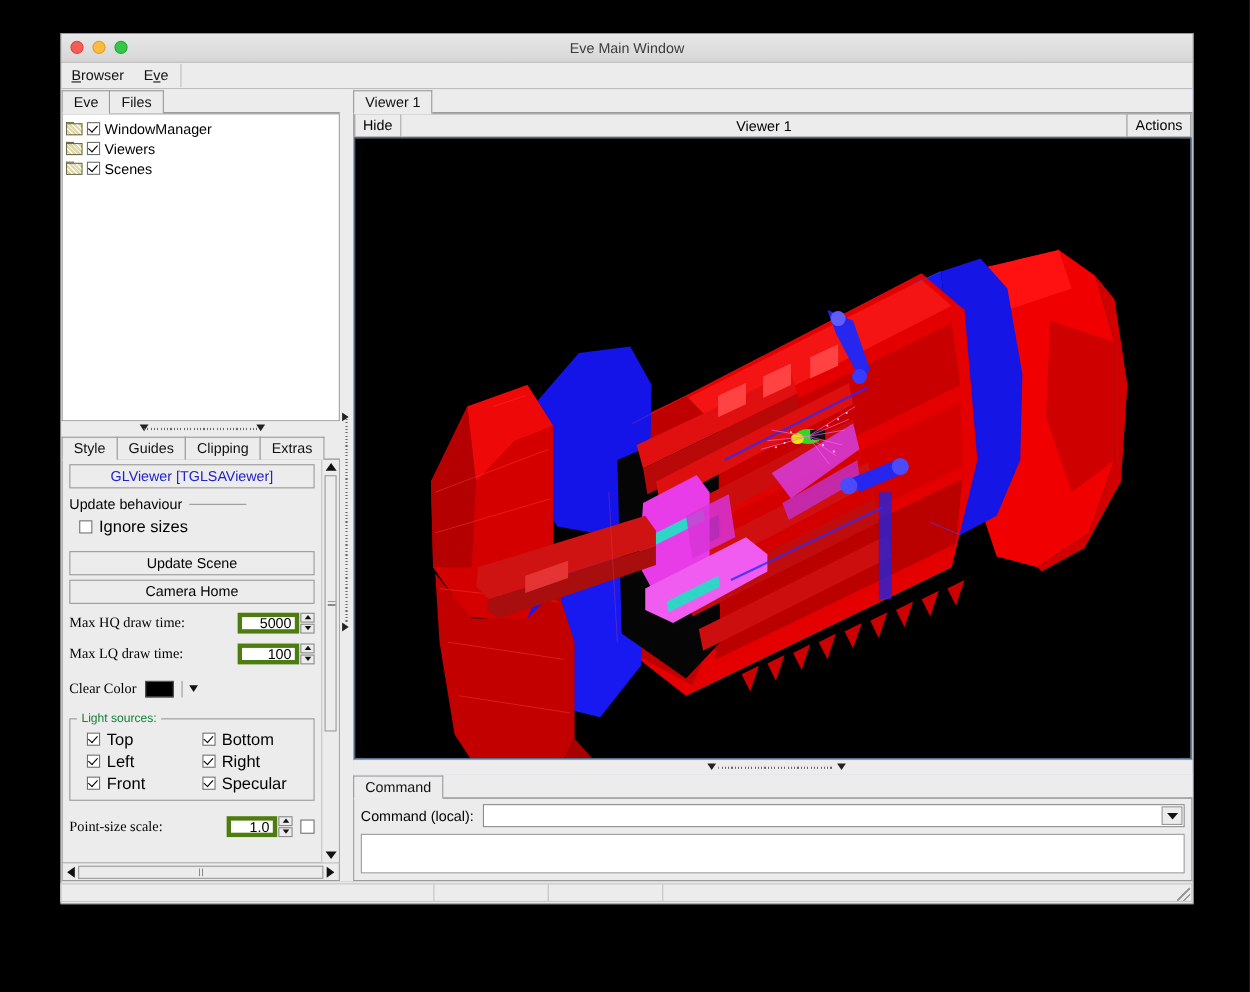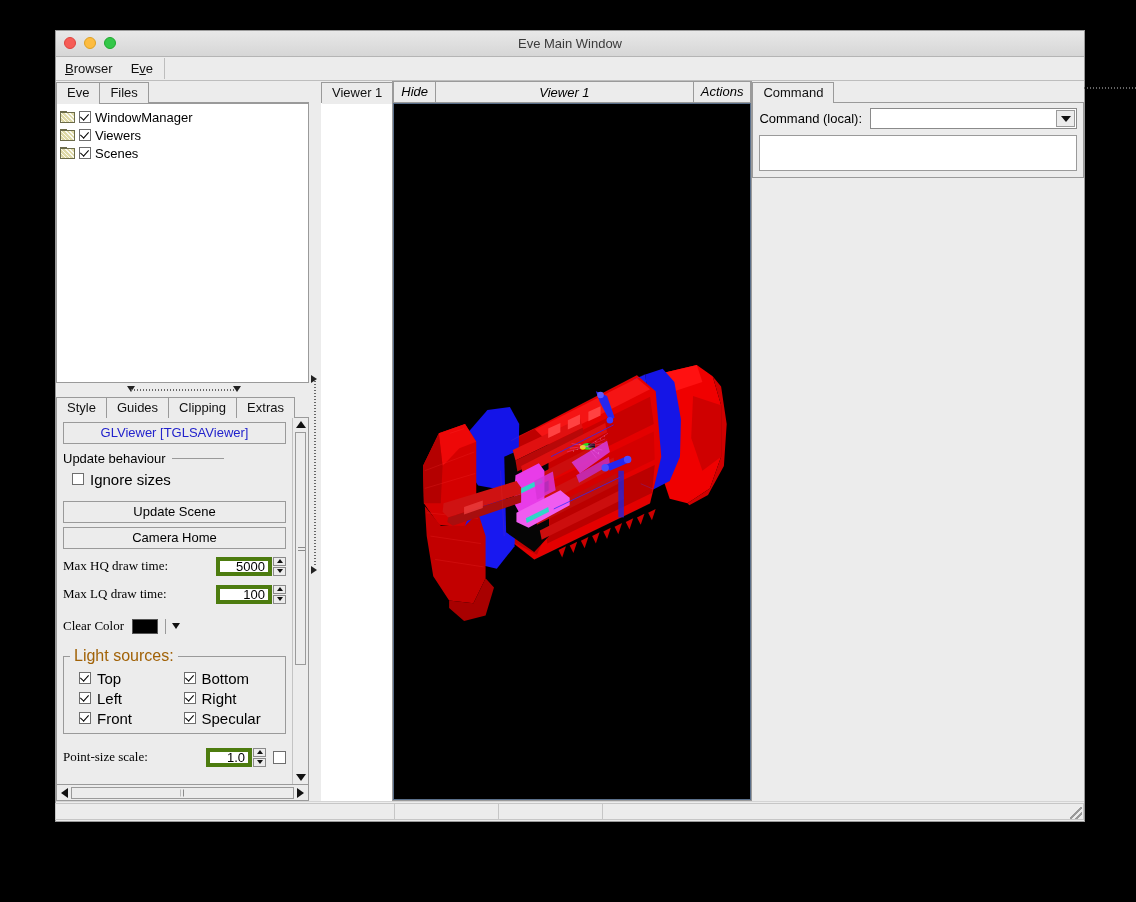--- a/index.html
+++ b/index.html
@@ -126,24 +126,24 @@
     border-top: 4px solid transparent;
     border-bottom: 4px solid transparent;
     border-left: 6px solid #222;
   }
   .vsplit .arrow-up { top: 294px; }
   .vsplit .arrow-dn { top: 485px; }
 
   .right-pane {
     flex: 1 1 auto;
     display: flex;
-    flex-direction: row;
+    flex-direction: column;
     min-width: 0;
     min-height: 0;
-    background: #ffffff;
+    background: #c4b5fd;
   }
 
   
   .tabrow {
     display: flex;
     align-items: flex-end;
     height: 22px;
     background: #ececec;
     position: relative;
     flex: 0 0 auto;
@@ -467,22 +467,22 @@
     width: 1px; height: 15px;
     background: #9a9a9a;
     margin-left: 7px;
   }
   fieldset.lights {
     border: 1px solid #9a9a9a;
     margin: 10px 0 0 0;
     padding: 3px 6px 5px 6px;
   }
   fieldset.lights legend {
-    font-size: 16px;
-    color: #a16207;
+    font-size: 11px;
+    color: #15803d;
     padding: 0 4px;
   }
   .lights-grid {
     display: grid;
     grid-template-columns: 1fr 1fr;
     row-gap: 0px;
   }
   .hscroll {
     height: 16px;
     flex: 0 0 auto;
@@ -540,21 +540,20 @@
     box-sizing: border-box;
     background: #ececec;
   }
   .viewer-titlebar {
     height: 22px;
     flex: 0 0 auto;
     display: flex;
     align-items: stretch;
     background: #ececec;
     box-sizing: border-box;
-    font-style: italic;
   }
   .vt-btn {
     font-size: 13px;
     color: #000;
     background: #ececec;
     border: 1px solid #9a9a9a;
     padding: 1px 7px 2px 7px;
     display: flex;
     align-items: center;
     cursor: pointer;

